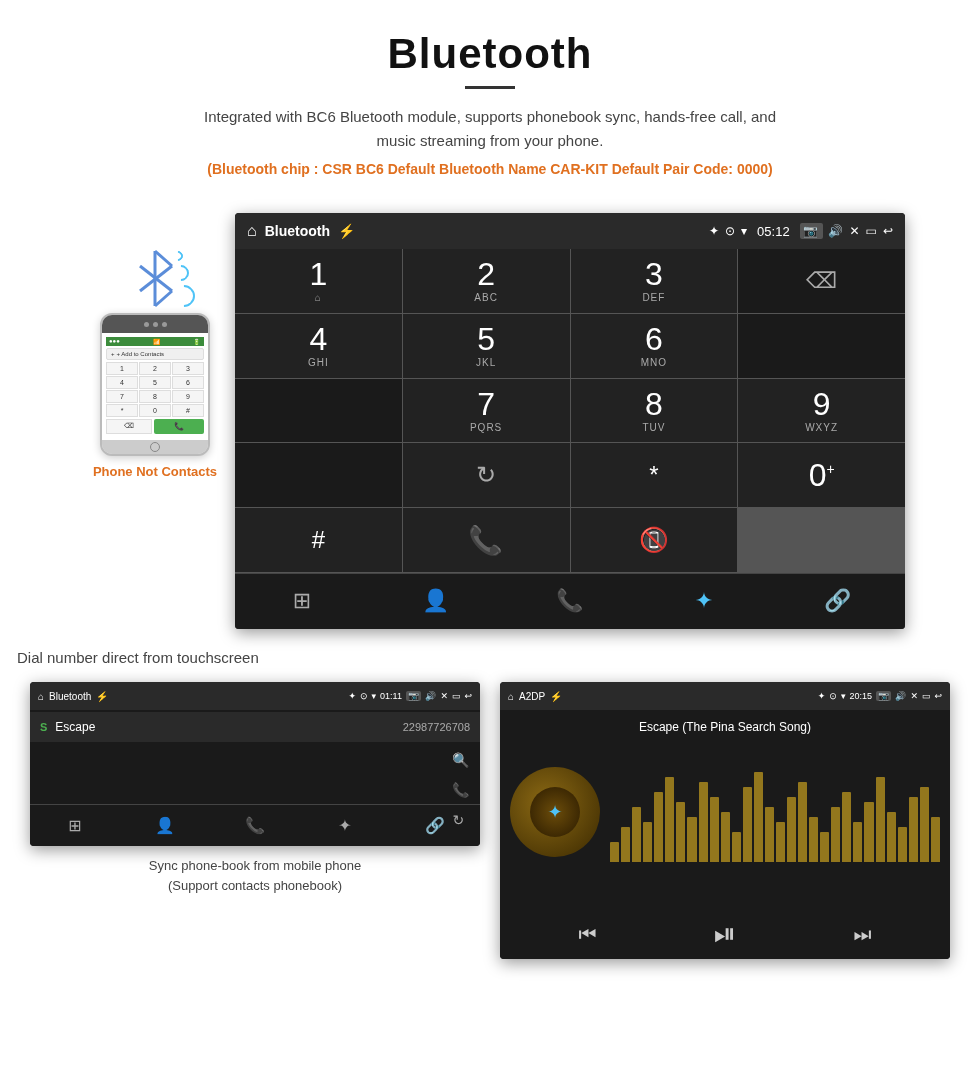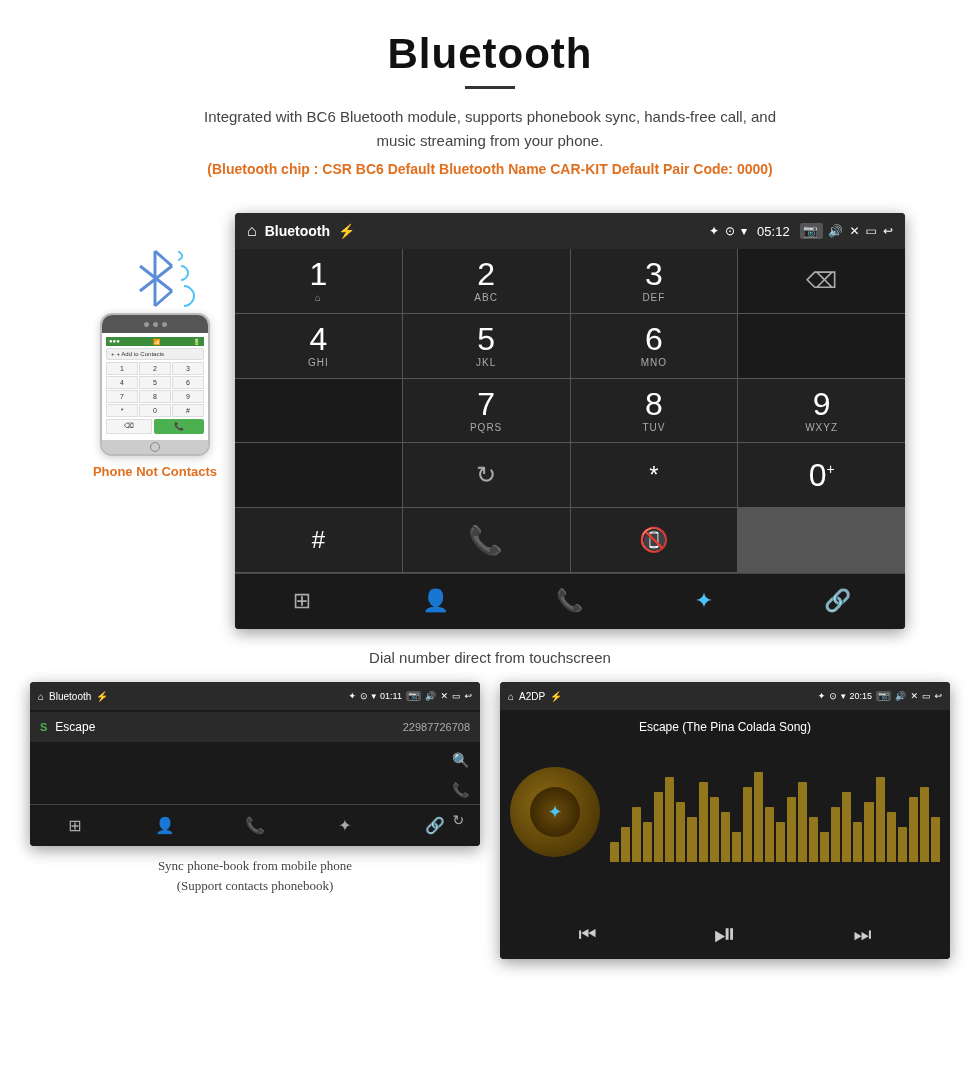--- a/index.html
+++ b/index.html
@@ -238,24 +238,23 @@
       align-items: center;
       justify-content: center;
       color: #aaa;
       font-size: 22px;
       cursor: pointer;
       height: 100%;
     }
 
     
     .screen-caption {
-      text-align: center;
       font-size: 15px;
       color: #444;
-      margin: 10px 0 16px;
+      margin: 10px 17px 16px;
     }
 
     
     .bottom-screenshots {
       display: flex;
       gap: 20px;
       padding: 0 30px 20px;
     }
     .bottom-item {
       flex: 1;
@@ -402,21 +401,20 @@
       background: none;
       border: none;
       cursor: pointer;
     }
 
     .bottom-caption {
       text-align: center;
       font-size: 13px;
       color: #444;
       line-height: 1.5;
-      font-family: Liberation Serif, serif;
     }
 
     
     .bt-svg-wrapper {
       position: relative;
       width: 70px;
       height: 70px;
       display: flex;
       align-items: center;
       justify-content: center;
@@ -672,21 +670,21 @@
           <span>20:15</span>
           <span style="background:#555; padding:0 2px; border-radius:2px;">📷</span>
           <span>🔊</span>
           <span>✕</span>
           <span>▭</span>
           <span>↩</span>
         </div>
       </div>
 
       <div class="music-screen-content">
-        <div class="music-song-title">Escape (The Pina Colada Song)</div>
+        <div class="music-song-title">Escape (The Pina Search Song)</div>
         <div class="music-content-area">
 
           <div class="music-album-art">
             <div class="music-album-inner">
               <span class="music-bt-icon">✦</span>
             </div>
           </div>
 
           <div class="music-visualizer" id="music-viz">
               <div class="viz-bar" style="height: 20px;"></div>

